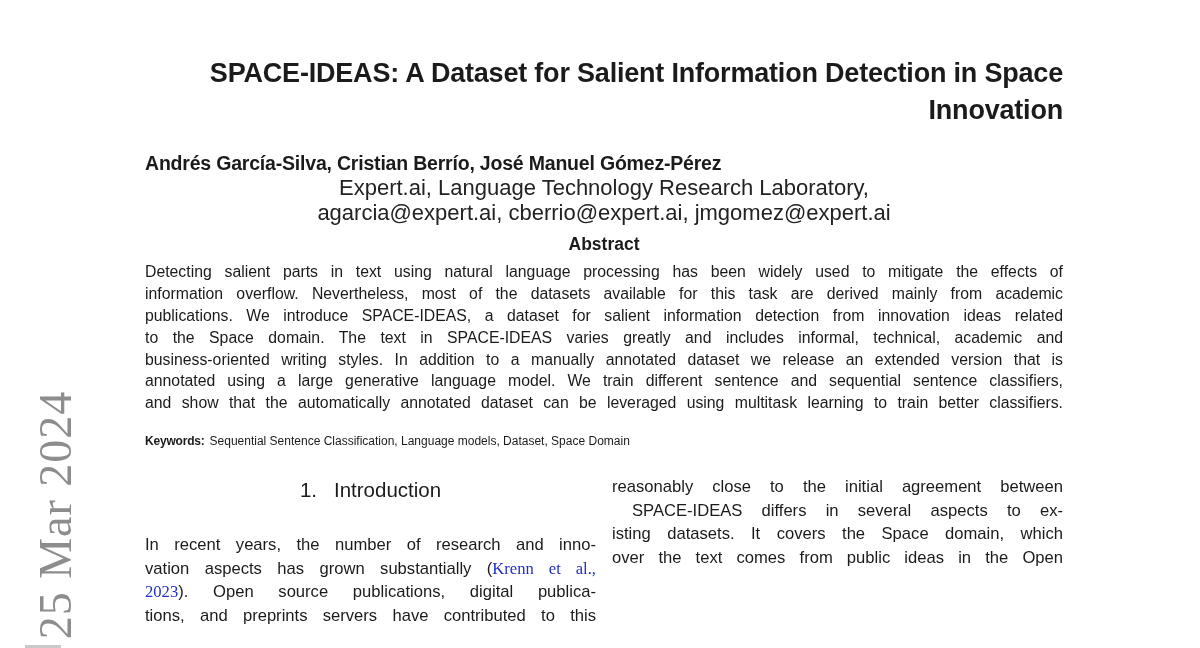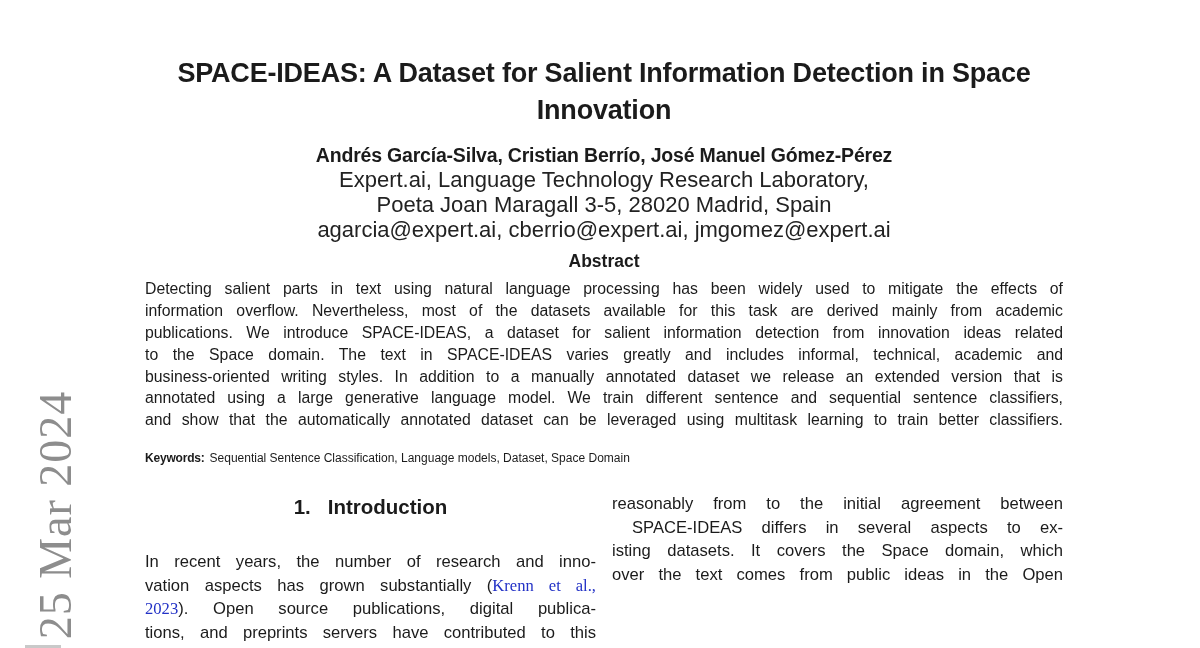--- a/index.html
+++ b/index.html
@@ -31,31 +31,31 @@
     background: #c9c9c9;
   }
 
   .content {
     position: absolute;
     left: 145px; top: 55px;
     width: 918px;
   }
 
   .title {
-    text-align: center;
+    text-align: right;
     font-size: 27px;
     font-weight: bold;
     line-height: 37px;
     letter-spacing: -0.2px;
   }
   .title .tline { display: block; }
 
   .authors {
-    margin-top: 16px;
-    text-align: center;
+    margin-top: 24px;
+    text-align: left;
     font-size: 19.5px;
     font-weight: bold;
     line-height: 21px;
     letter-spacing: -0.2px;
   }
   .affil {
     margin-top: 2px;
     text-align: center;
     font-size: 22px;
     line-height: 23px;
@@ -93,21 +93,21 @@
     margin-top: 24px;
     display: flex;
     gap: 16px;
   }
   .col { width: 451px; }
 
   .sec-head {
     margin-top: 2px;
     text-align: center;
     font-size: 20.5px;
-    font-weight: bold;
+    font-weight: normal;
     line-height: 26px;
   }
   .sec-head .sec-num { margin-right: 17px; }
 
   .para { margin-top: 30px; }
   .col .jline {
     font-size: 16.6px;
     line-height: 23.5px;
     text-align: justify;
     text-align-last: justify;
@@ -135,21 +135,20 @@
   <div class="content">
 
     <h1 class="title">
         <span class="tline">SPACE-IDEAS: A Dataset for Salient Information Detection in Space</span>
         <span class="tline">Innovation</span>
       </h1>
 
     <div class="authors">Andrés García-Silva, Cristian Berrío, José Manuel Gómez-Pérez</div>
 
     <div class="affil">Expert.ai, Language Technology Research Laboratory,</div>
-    <div class="affil">Poeta Joan Maragall 3-5, 28020 Madrid, Spain</div>
     <div class="affil">agarcia@expert.ai, cberrio@expert.ai, jmgomez@expert.ai</div>
 
     <div class="abs-head">Abstract</div>
 
     <div class="abs">
       <div class="jline">Detecting salient parts in text using natural language processing has been widely used to mitigate the effects of</div>
       <div class="jline">information overflow. Nevertheless, most of the datasets available for this task are derived mainly from academic</div>
       <div class="jline">publications. We introduce SPACE-IDEAS, a dataset for salient information detection from innovation ideas related</div>
       <div class="jline">to the Space domain. The text in SPACE-IDEAS varies greatly and includes informal, technical, academic and</div>
       <div class="jline">business-oriented writing styles. In addition to a manually annotated dataset we release an extended version that is</div>
@@ -166,21 +165,21 @@
 
         <div class="para">
           <div class="jline">In recent years, the number of research and inno-</div>
           <div class="jline"><span>vation aspects has grown substantially (</span><a class="cite">Krenn et al.,</a></div>
           <div class="jline"><a class="cite">2023</a><span>). Open source publications, digital publica-</span></div>
           <div class="jline">tions, and preprints servers have contributed to this</div>
         </div>
       </div>
 
       <div class="col">
-        <div class="jline">reasonably from to the initial agreement between</div>
+        <div class="jline">reasonably close to the initial agreement between</div>
         <div class="jline indent">SPACE-IDEAS differs in several aspects to ex-</div>
         <div class="jline">isting datasets. It covers the Space domain, which</div>
         <div class="jline">over the text comes from public ideas in the Open</div>
       </div>
 
     </div>
   </div>
 </div>
 
 </body></html>

